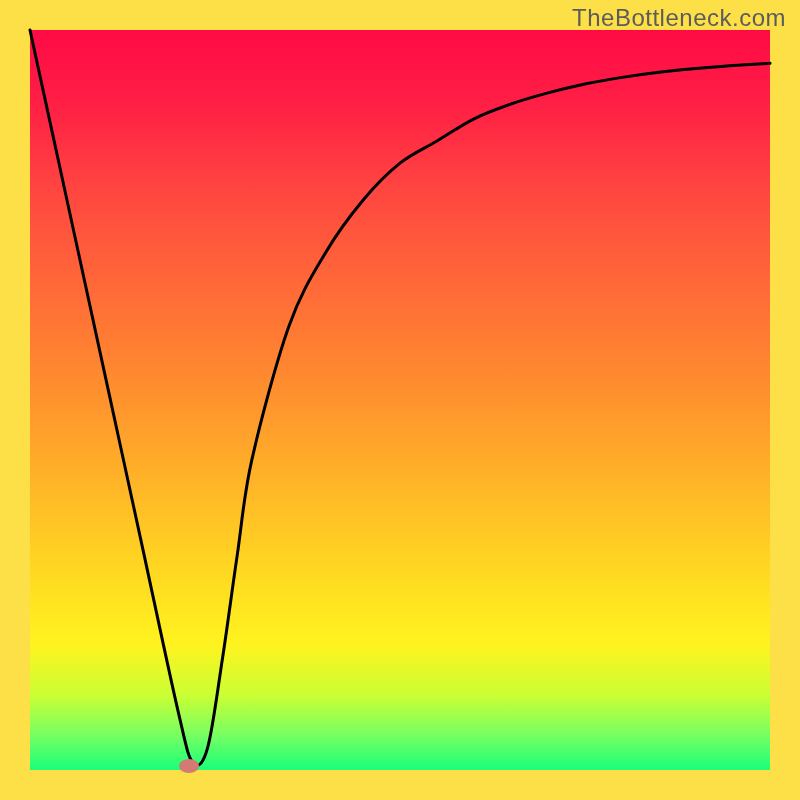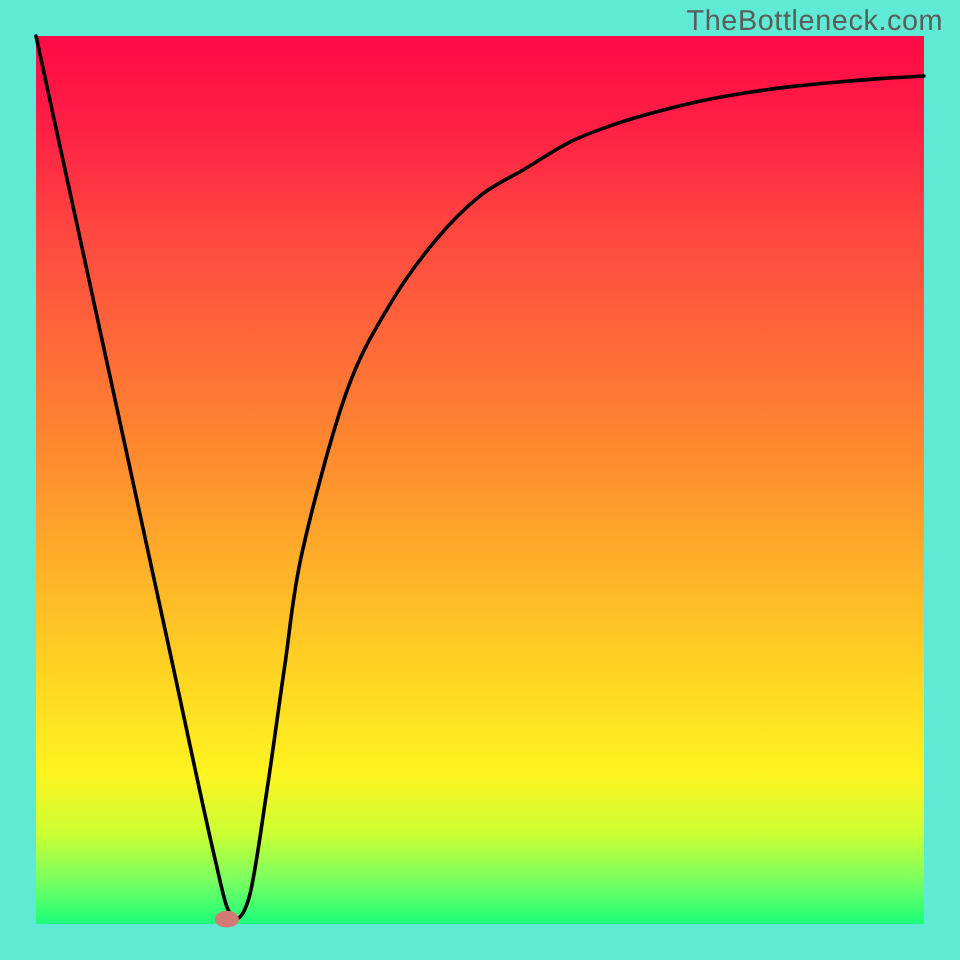--- a/index.html
+++ b/index.html
@@ -1,21 +1,21 @@
 <!DOCTYPE html>
 <html><head>
 <meta charset="utf-8">
 <style>
   * { margin: 0; padding: 0; box-sizing: border-box; }
   html, body { width: 800px; height: 800px; overflow: hidden; background: #000; }
   .frame {
     position: relative;
     width: 800px;
     height: 800px;
-    background: #5eead4;
+    background: #fde047;
   }
   .watermark {
     position: absolute;
     top: 4px;
     right: 14px;
     font-family: Arial, Helvetica, sans-serif;
     font-size: 24px;
     letter-spacing: 0.5px;
     color: #5c5c5c;
     z-index: 10;

